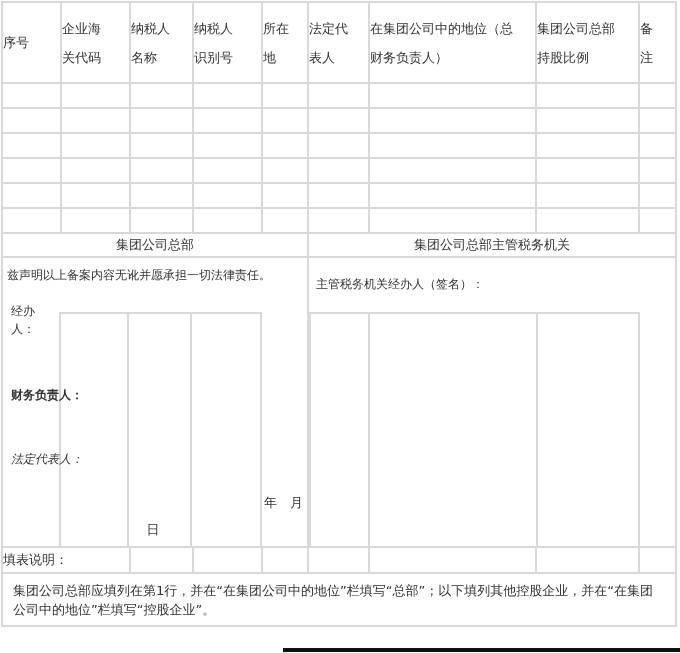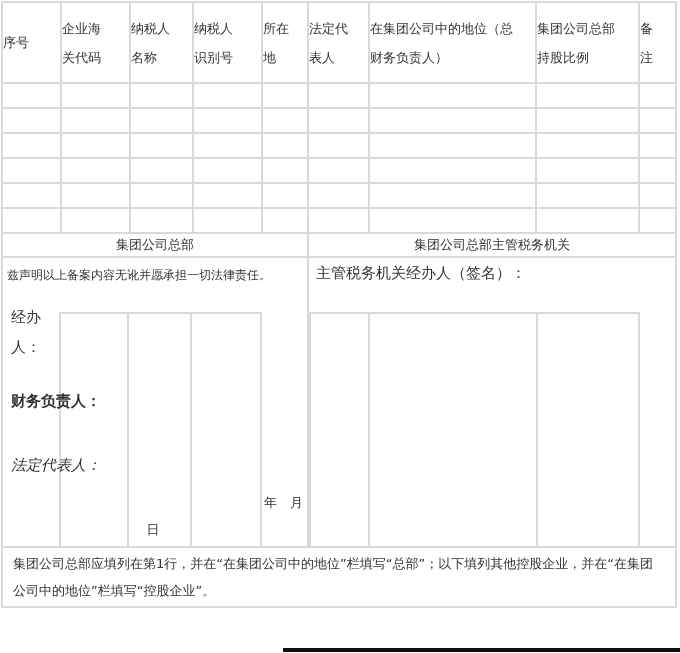--- a/index.html
+++ b/index.html
@@ -21,35 +21,35 @@
     text-align:left;line-height:29px;white-space:pre-line;height:79px;
   }
   tr.empty td{height:23px;}
   tr.section-title td{height:22px;text-align:center;}
   tr.big-row td{height:288px;vertical-align:top;padding:0;}
   .rel{position:relative;width:100%;height:288px;}
   .decl-text{
     position:absolute;left:4px;top:4px;width:282px;
     line-height:27px;font-size:12px;white-space:normal;
   }
-  .lbl{position:absolute;font-size:15px;line-height:30px;}
+  .lbl{position:absolute;font-size:12px;line-height:18px;}
   .lbl-handler{left:8px;top:44px;width:30px;white-space:normal;word-break:break-all;}
   .lbl-finance{left:8px;top:128px;font-weight:bold;}
   .lbl-legal{left:8px;top:192px;font-style:italic;}
   .date-left-1{position:absolute;left:0;top:236px;width:300px;text-align:right;font-size:13px;}
   .date-left-2{position:absolute;left:0;top:263px;width:300px;text-align:center;font-size:13px;}
-  .lbl-signer{position:absolute;left:7px;top:6px;font-size:15px;}
+  .lbl-signer{position:absolute;left:7px;top:18px;font-size:12px;}
   table.nest{border-collapse:collapse;table-layout:fixed;position:absolute;}
   table.nest td{border:2px solid #d9d9d9;padding:0;}
   .nest-left{left:56px;top:54px;width:201px;}
   .nest-right{left:0px;top:54px;width:329px;}
   tr.notes-label-row td{height:24px;}
   td.notes-label{padding-left:6px;text-align:left;}
   tr.note-row td{height:51px;vertical-align:middle;}
-  .note-body{padding:2px 10px;line-height:27px;font-size:13px;}
+  .note-body{padding:2px 10px;line-height:19px;font-size:13px;}
   .bottom-bar{position:absolute;left:283px;top:648px;width:397px;height:4px;background:#111111;}
 </style>
 </head>
 <body>
 
 <div class="page">
 
   <table class="form">
     <colgroup>
       <col style="width:59px">
@@ -201,20 +201,30 @@
               <td></td>
               <td></td>
             </tr>
 
           </tbody>
               </table>
         </div>
       </td>
     </tr>
 
+    <tr class="notes-label-row">
+      <td colspan="2" class="notes-label">填表说明：</td>
+      <td></td>
+      <td></td>
+      <td></td>
+      <td></td>
+      <td></td>
+      <td></td>
+      <td></td>
+    </tr>
 
     <tr class="note-row">
       <td colspan="9">
         <div class="note-body">集团公司总部应填列在第1行，并在“在集团公司中的地位”栏填写“总部”；以下填列其他控股企业，并在“在集团公司中的地位”栏填写“控股企业”。</div>
       </td>
     </tr>
   </tbody>
     </table>
 
   <div class="bottom-bar"></div>

